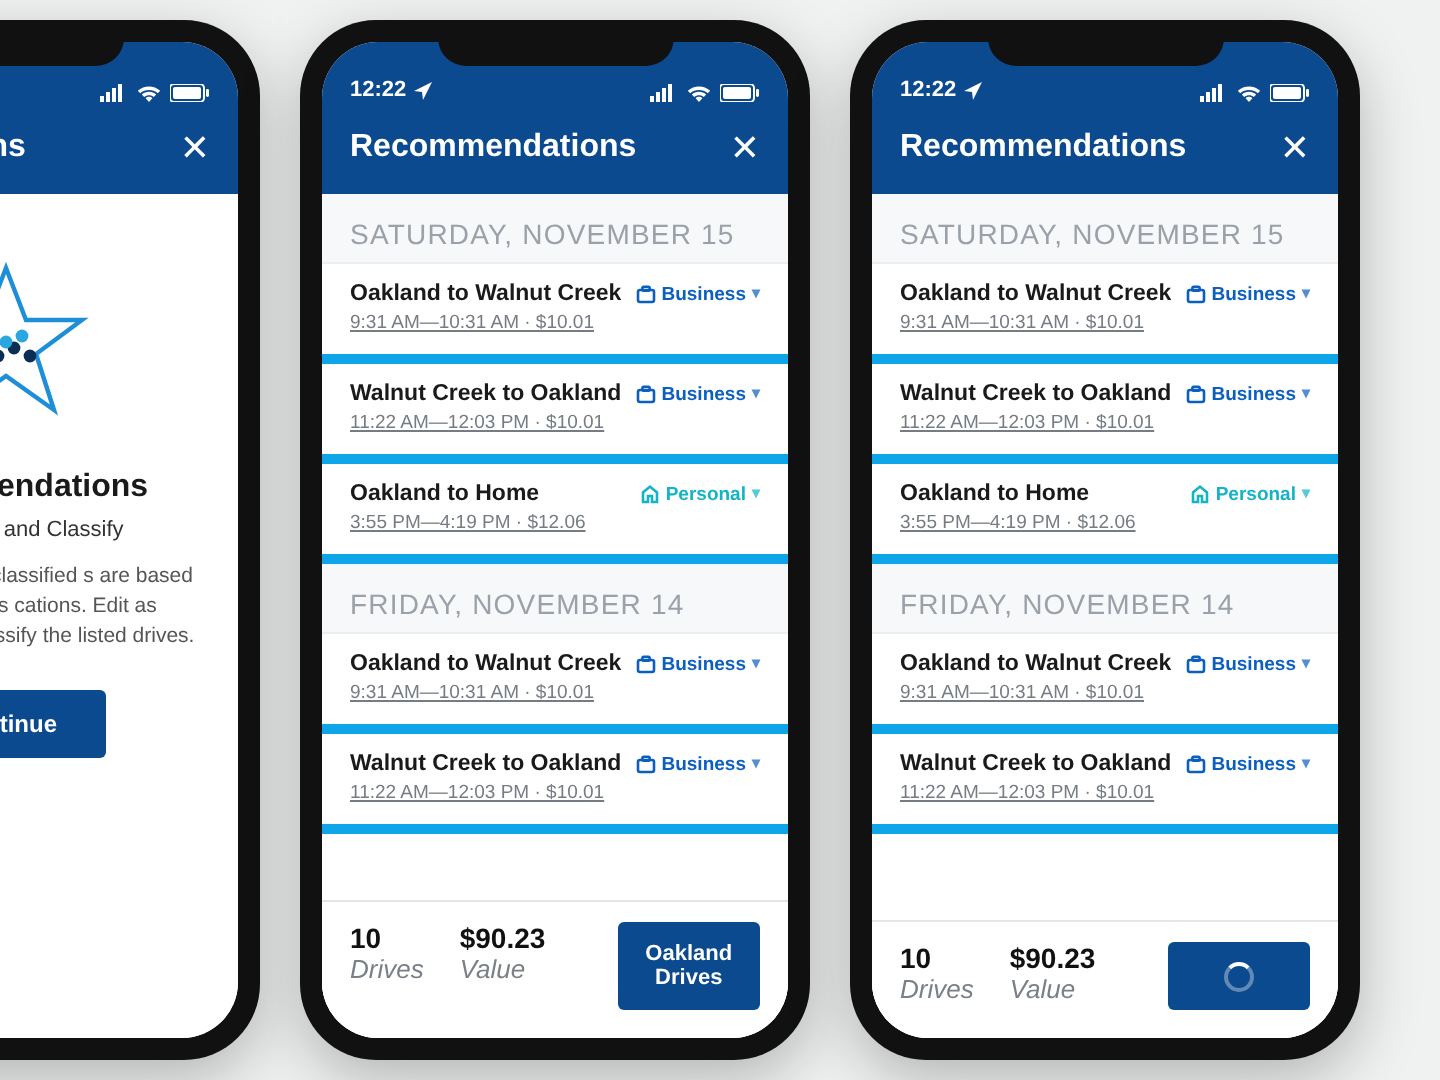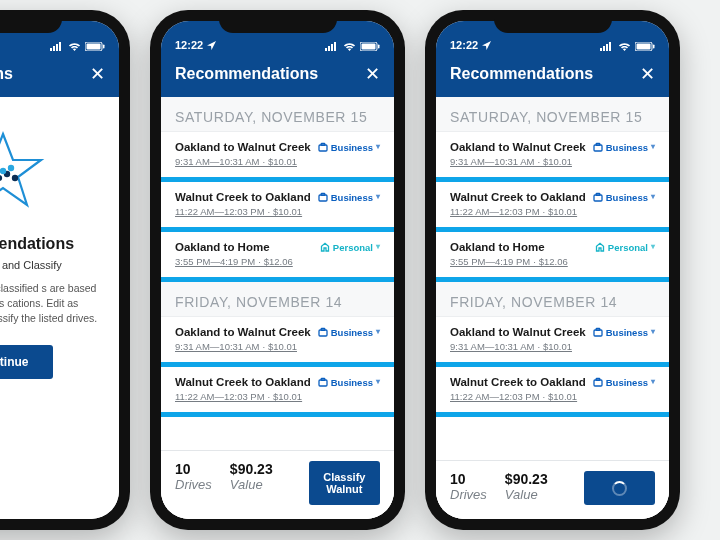--- a/index.html
+++ b/index.html
@@ -266,21 +266,21 @@
       <div class="footer">
         <div class="stat">
           <div class="num">10</div>
           <div class="lbl">Drives</div>
         </div>
         <div class="stat">
           <div class="num">$90.23</div>
           <div class="lbl">Value</div>
         </div>
         <div class="spacer"></div>
-        <button class="btn-primary">Classify Walnut</button>
+        <button class="btn-primary">Oakland Drives</button>
       </div>
     </div>
   </div>
 </div>
 
 <div class="phone three">
   <div class="notch"></div>
   <div class="screen">
     <div class="statusbar">
       <div class="sb-left">

